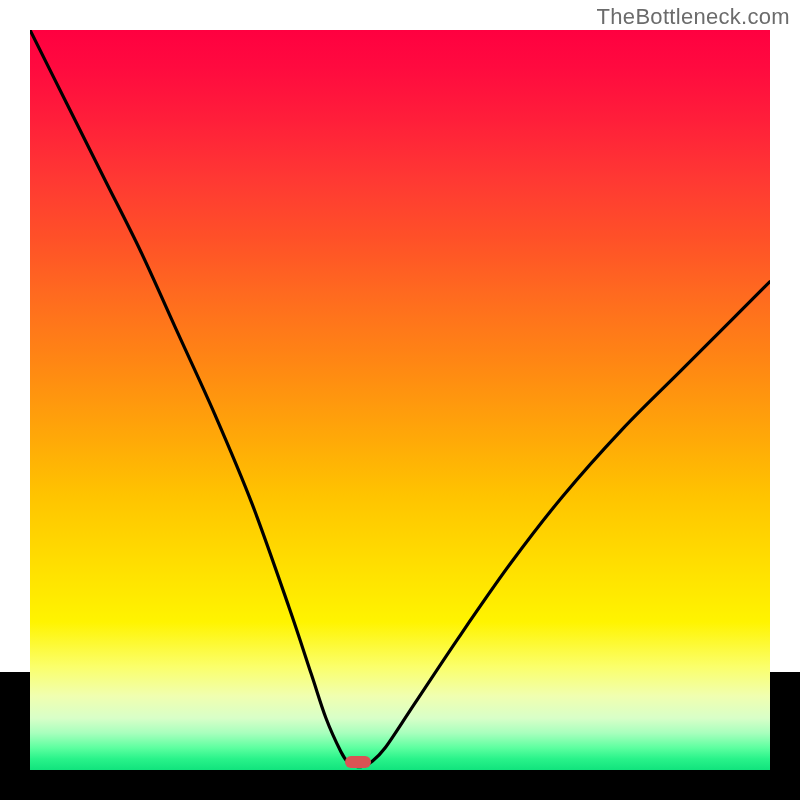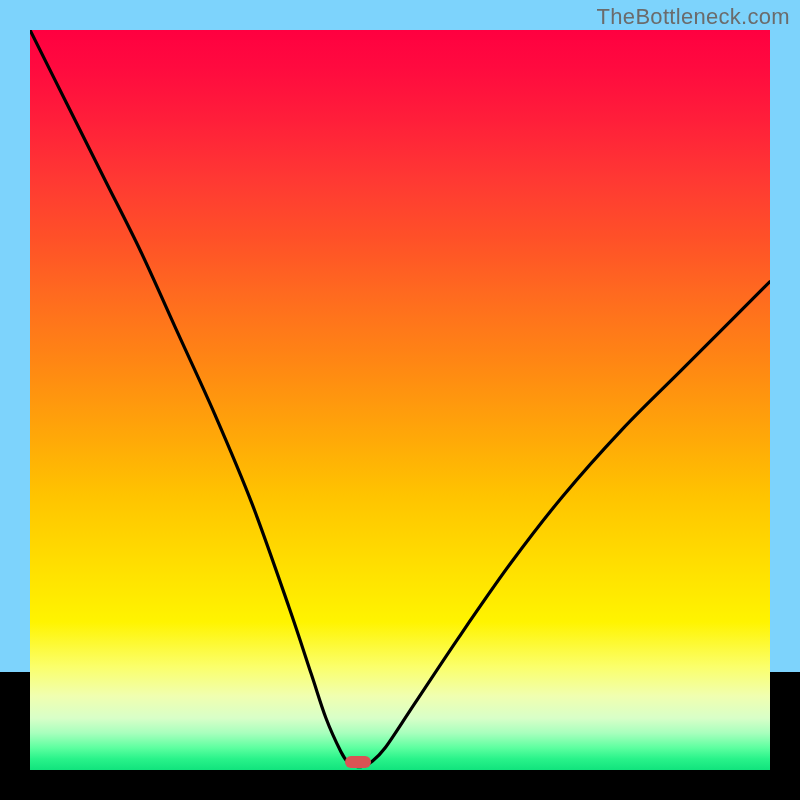--- a/index.html
+++ b/index.html
@@ -8,21 +8,21 @@
     width: 800px;
     height: 800px;
     background: #000;
     overflow: hidden;
     font-family: Arial, Helvetica, sans-serif;
   }
   .frame {
     position: relative;
     width: 800px;
     height: 672px;
-    background: #7dd3fc;
+    background: #ffffff;
   }
   .watermark {
     position: absolute;
     top: 4px;
     right: 10px;
     color: #6b6b6b;
     font-size: 22px;
     font-weight: 500;
     letter-spacing: 0.3px;
     z-index: 5;

